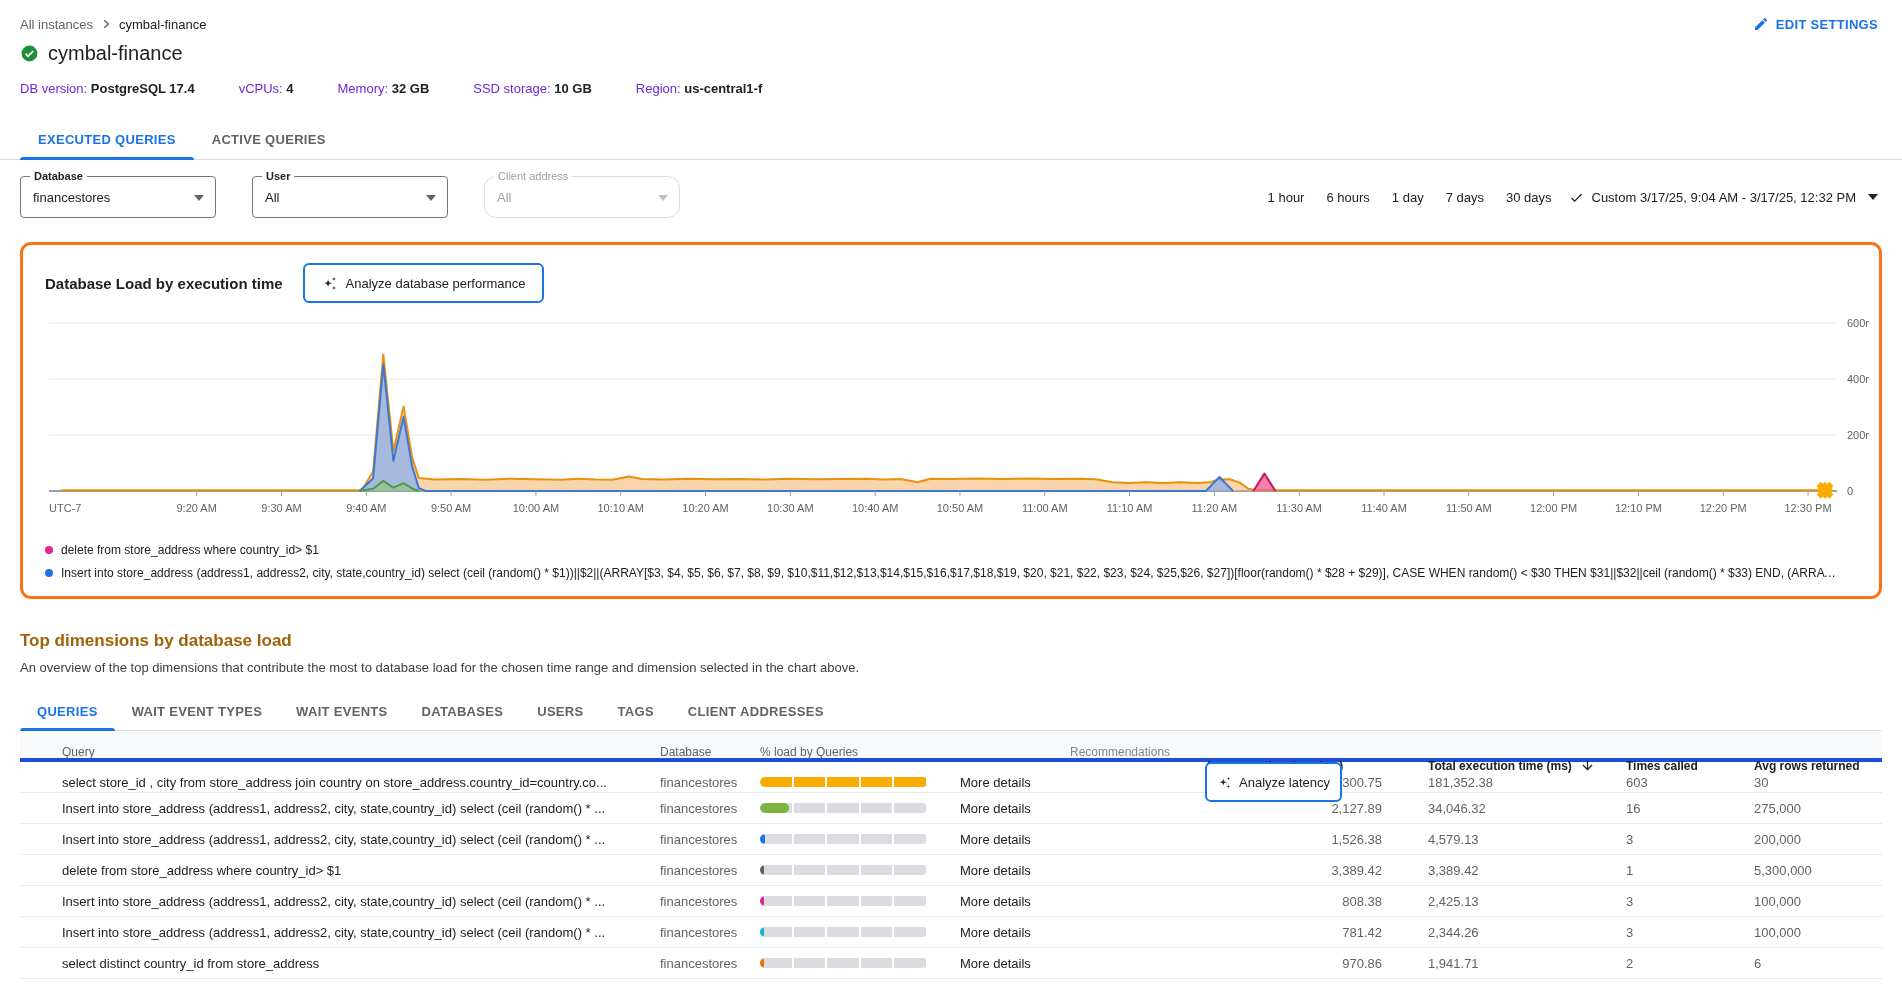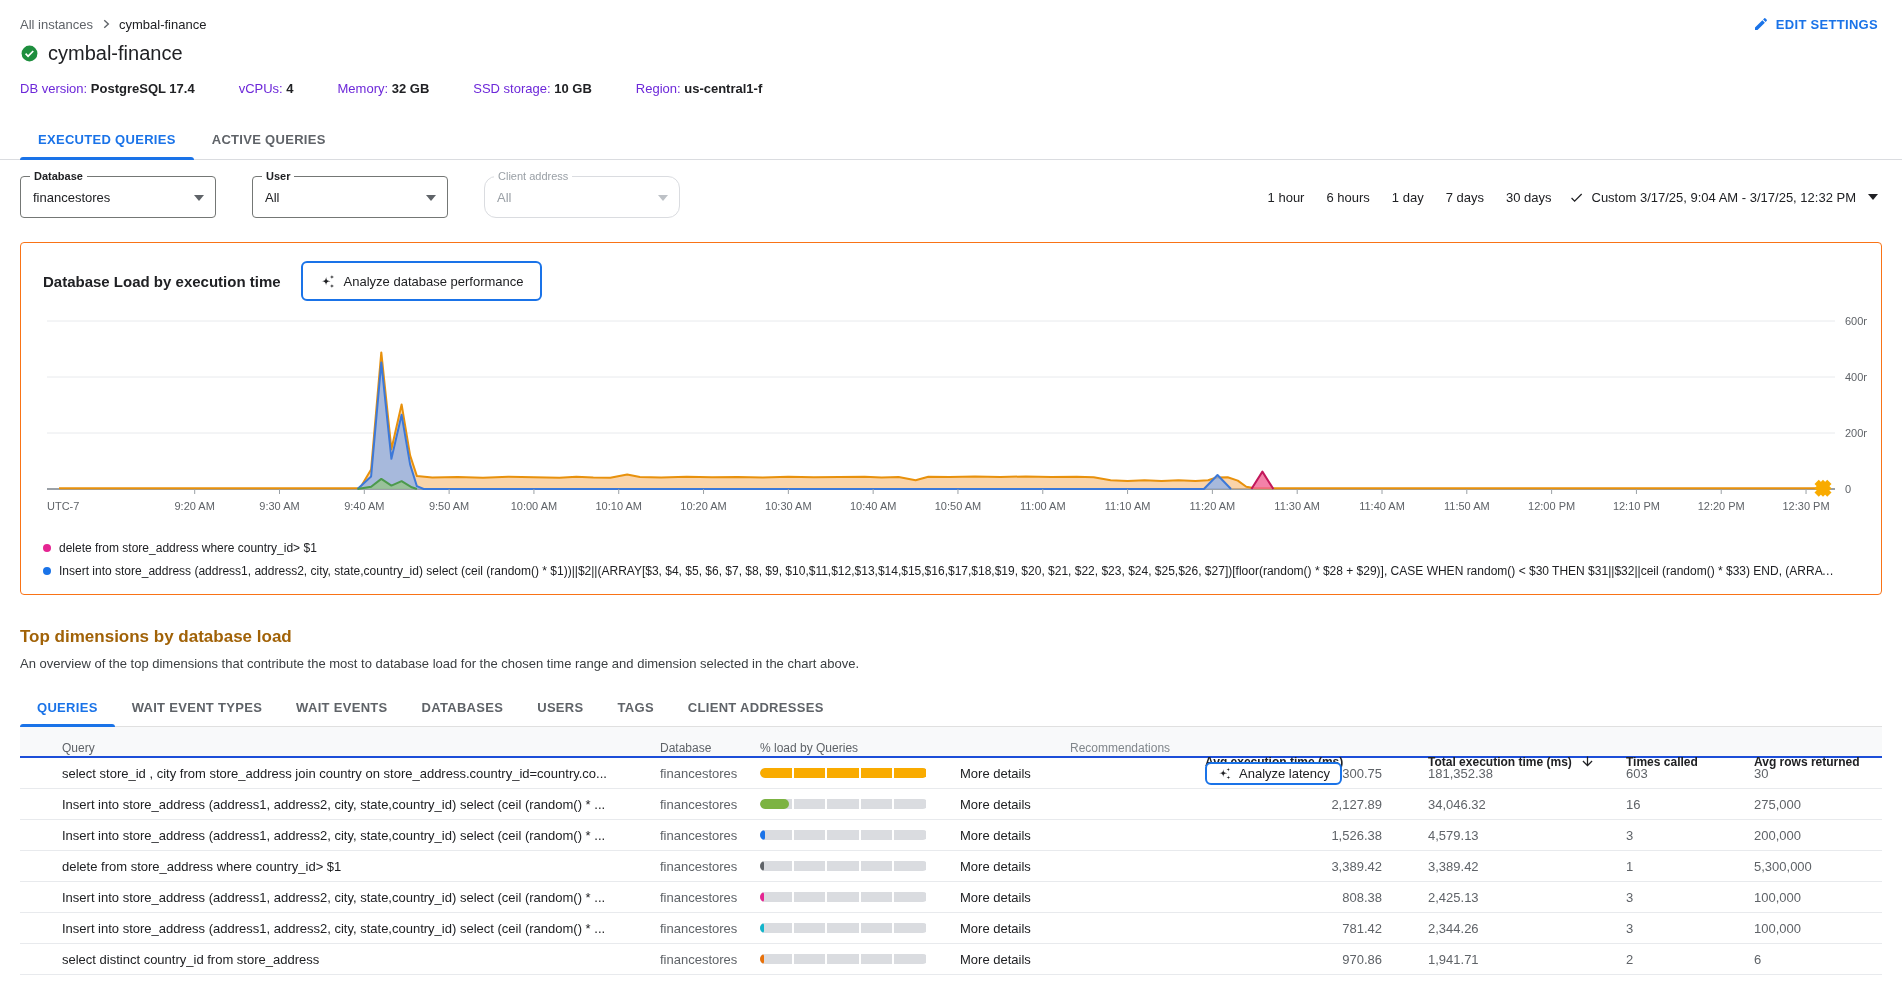--- a/index.html
+++ b/index.html
@@ -39,21 +39,21 @@
   .select.disabled .flabel { color:#9aa0a6; font-weight:400; }
   .select.disabled .fvalue { color:#9aa0a6; }
   .select.disabled .caret { border-top-color:#bdc1c6; }
 
   .time-range { display:flex; align-items:center; gap:16px; font-size:13px; }
   .trange-opt { font-family:inherit; background:none; border:none; cursor:pointer; font-size:13px; color:#202124; padding:2px 1px; }
   .trange-custom { display:flex; align-items:center; gap:8px; font-family:inherit; background:none; border:none; cursor:pointer; font-size:13px; color:#202124; }
   .caret-dark { width:0; height:0; border-left:5px solid transparent; border-right:5px solid transparent; border-top:6px solid #202124; margin-left:4px; }
 
   
-  .card { margin:24px 20px 0 20px; border:1px solid #f97316; border-radius:4px; padding:18px 16px 6px 16px; }
+  .card { margin:24px 20px 0 20px; border:3px solid #f97316; border-radius:11px; padding:18px 16px 6px 16px; }
   .card-header { display:flex; align-items:center; gap:20px; padding-left:6px; }
   .card-title { font-size:15px; font-weight:700; color:#202124; }
   .select.query-filter { width:216px; height:40px; }
   .analyze-db-btn { display:flex; align-items:center; gap:8px; height:40px; padding:0 16px; background:#fff; border:2px solid #1a73e8; border-radius:6px; font-family:inherit; font-size:13px; font-weight:500; color:#202124; cursor:pointer; }
   .chart-wrap { margin-top:12px; }
   svg text { font-family:"Liberation Sans","DejaVu Sans",sans-serif; }
   .legend { padding:6px 6px 10px 6px; display:flex; flex-direction:column; gap:9px; margin-top:4px; }
   .legend-item { display:flex; align-items:center; gap:8px; font-size:12px; color:#202124; }
   .legend-item .dot { width:8px; height:8px; border-radius:50%; flex:0 0 8px; }
   .legend-item .legend-text { white-space:nowrap; overflow:hidden; text-overflow:ellipsis; max-width:1780px; }
@@ -62,38 +62,38 @@
   .topdims { margin:32px 20px 0 20px; }
   .topdims-title { font-size:17px; font-weight:700; color:#a16207; }
   .topdims-desc { font-size:13px; color:#3c4043; margin-top:9px; }
   .dim-tabs { display:flex; margin-top:18px; border-bottom:1px solid #e0e0e0; }
   .dim-tab { font-family:inherit; background:none; border:none; cursor:pointer; font-size:13px; font-weight:700; letter-spacing:.3px; color:#5f6368; padding:11px 17px; position:relative; }
   .dim-tab.active { color:#1a73e8; }
   .dim-tab.active::after { content:""; position:absolute; left:0; right:0; bottom:-1px; height:3px; background:#1a73e8; border-radius:3px 3px 0 0; }
 
   
   .t-head, .t-row { display:grid; grid-template-columns:640px 100px 200px 110px 135px 223px 198px 128px 1fr; align-items:center; }
-  .t-head { height:31px; background:#f8f9fa; border-bottom:2px solid #1d4ed8; font-size:12px; color:#5f6368; }
+  .t-head { height:31px; background:#f8f9fa; border-bottom:4px solid #1d4ed8; font-size:12px; color:#5f6368; }
   .th { white-space:nowrap; }
   .th-query { padding-left:42px; }
   .th-load { grid-column:3/5; }
   .th-rec { color:#80868b; }
   .th-avg, .th-total, .th-times, .th-rows { color:#202124; font-weight:700;margin-top:27px; }
   .th-total { display:flex; align-items:center; gap:8px; cursor:pointer; }
   .t-row { height:31px; border-bottom:1px solid #e8eaed; font-size:13px; }
   .td { white-space:nowrap; overflow:hidden; }
   .td-query { padding-left:42px; color:#202124; text-overflow:ellipsis; }
   .td-db { color:#5f6368; }
   .td-load { padding-right:24px; }
   .bar { position:relative; width:168px; height:10px; border-radius:5px; overflow:hidden;
          background:repeating-linear-gradient(90deg,#dadce0 0 31.6px,#fff 31.6px 33.6px); }
   .bar-fill { position:absolute; left:0; top:0; bottom:0; border-radius:5px; }
   .td-more { color:#202124; cursor:pointer; }
   .td-avg { display:flex; align-items:center; justify-content:flex-end; padding-right:46px; color:#5f6368; overflow:visible; }
-  .analyze-latency { display:flex; align-items:center; gap:7px; height:23px; padding:0 10px; margin-right:auto; background:#fff; border:2px solid #1a73e8; border-radius:6px; font-family:inherit; font-size:13px; font-weight:500; color:#202124; cursor:pointer; }
+  .analyze-latency { display:flex; align-items:center; gap:7px; height:40px; padding:0 10px; margin-right:auto; background:#fff; border:2px solid #1a73e8; border-radius:6px; font-family:inherit; font-size:13px; font-weight:500; color:#202124; cursor:pointer; }
   .td-total, .td-times, .td-rows { color:#5f6368; }
 </style>
 </head>
 <body>
 
 <div class="page">
 
   <div class="topbar">
     <div class="breadcrumb">
       <span class="crumb-parent">All instances</span>

